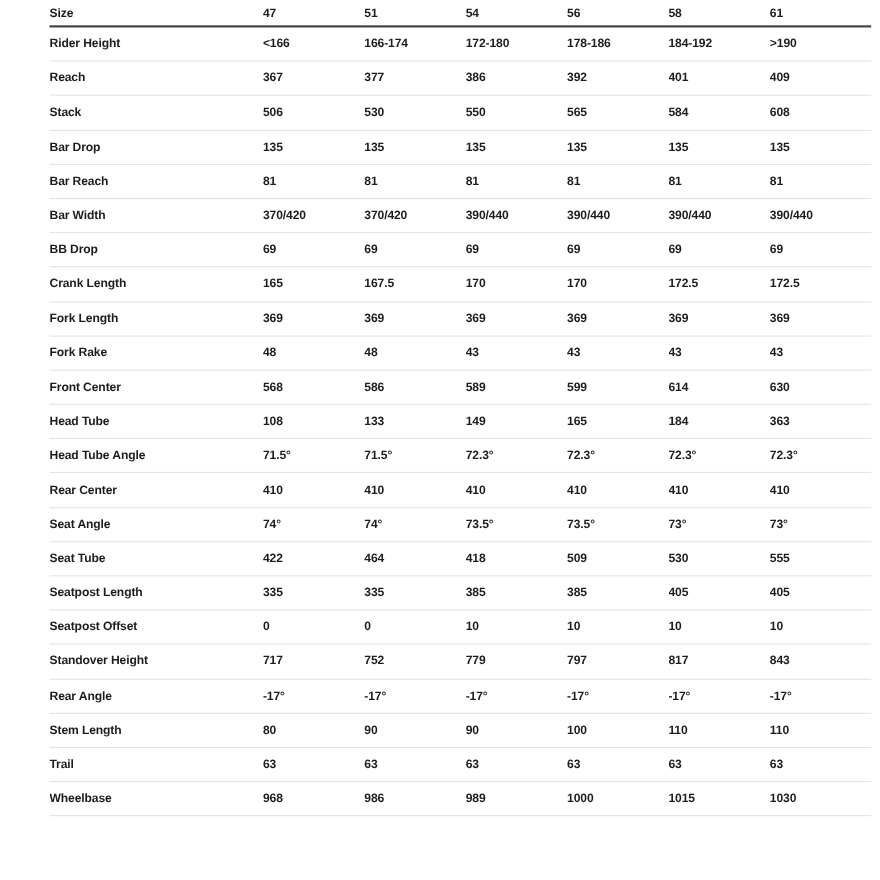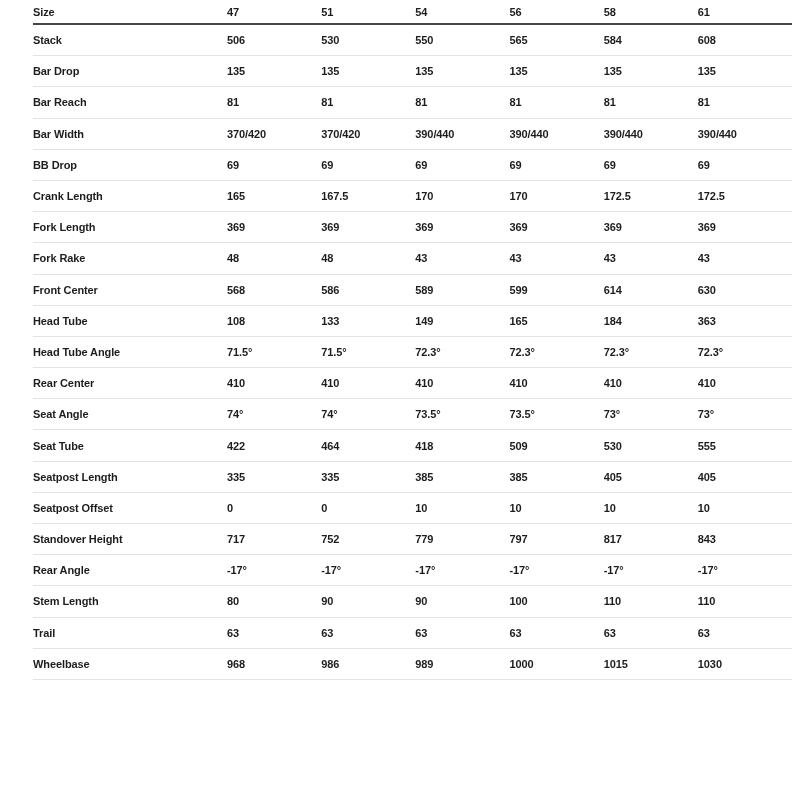--- a/index.html
+++ b/index.html
@@ -18,20 +18,21 @@
   .geo-table{
     position:absolute;top:0;left:33px;width:759px;
     color:var(--text);
   }
   .row{
     display:grid;
     grid-template-columns:194px repeat(6,1fr);
     align-items:center;
     height:31.2px;
     border-bottom:1px solid var(--row-border);
+    margin-left:12px;
   }
   .row.header{
     height:25px;
     border-bottom:2px solid var(--header-border);
   }
   .cell{
     font-size:11px;
     font-weight:700;
     font-stretch:condensed;
     letter-spacing:-0.1px;
@@ -46,21 +47,39 @@
   <div class="row header">
     <div class="cell">Size</div>
     <div class="cell">47</div>
     <div class="cell">51</div>
     <div class="cell">54</div>
     <div class="cell">56</div>
     <div class="cell">58</div>
     <div class="cell">61</div>
   </div>
   <div>
-
+  <div class="row">
+    <div class="cell">Rider Height</div>
+    <div class="cell">&lt;166</div>
+    <div class="cell">166-174</div>
+    <div class="cell">172-180</div>
+    <div class="cell">178-186</div>
+    <div class="cell">184-192</div>
+    <div class="cell">&gt;190</div>
+  </div>
+
+  <div class="row">
+    <div class="cell">Reach</div>
+    <div class="cell">367</div>
+    <div class="cell">377</div>
+    <div class="cell">386</div>
+    <div class="cell">392</div>
+    <div class="cell">401</div>
+    <div class="cell">409</div>
+  </div>
 
   <div class="row">
     <div class="cell">Stack</div>
     <div class="cell">506</div>
     <div class="cell">530</div>
     <div class="cell">550</div>
     <div class="cell">565</div>
     <div class="cell">584</div>
     <div class="cell">608</div>
   </div>

